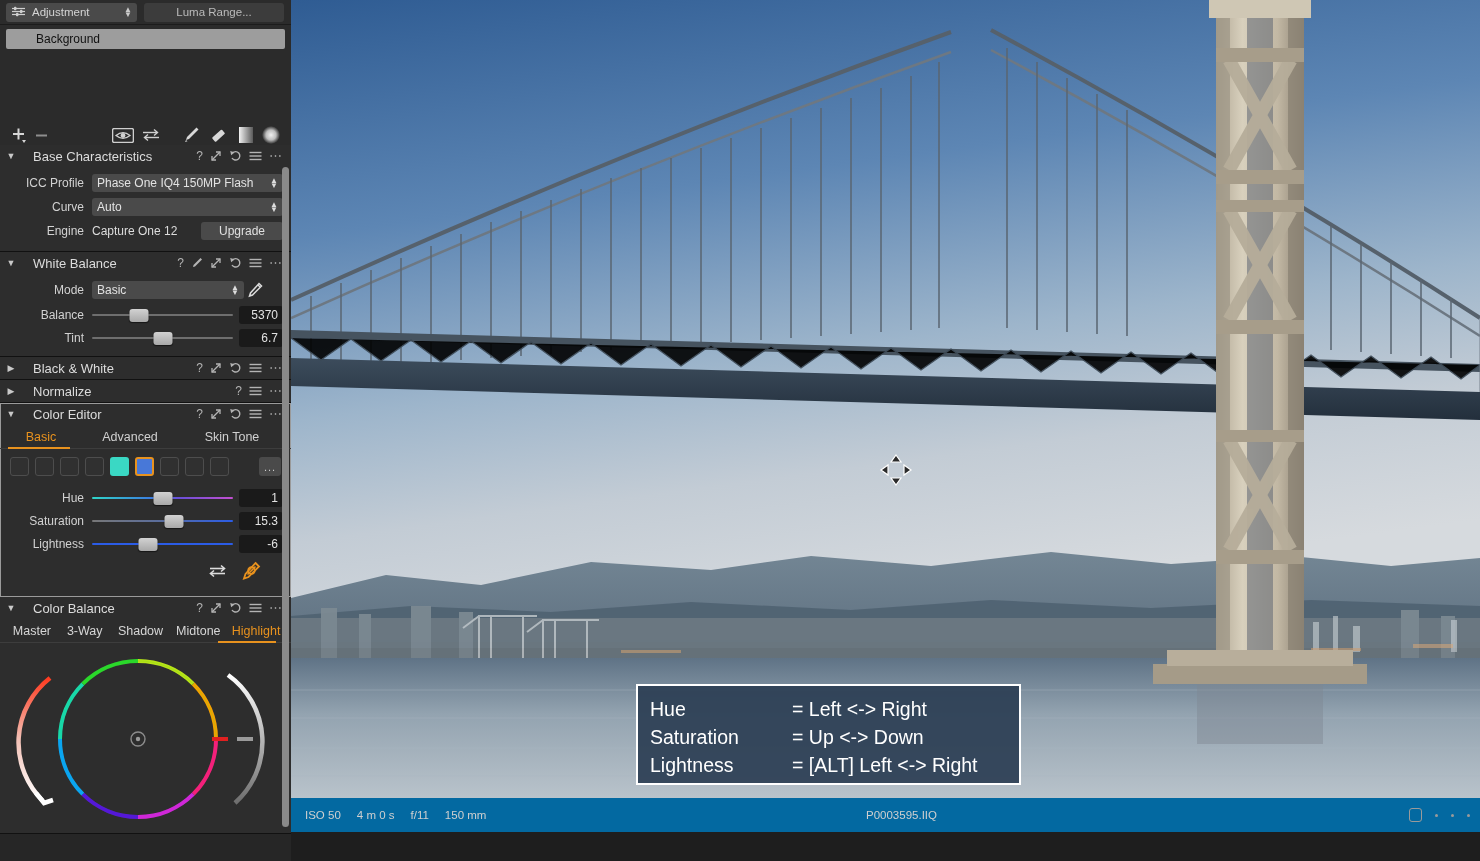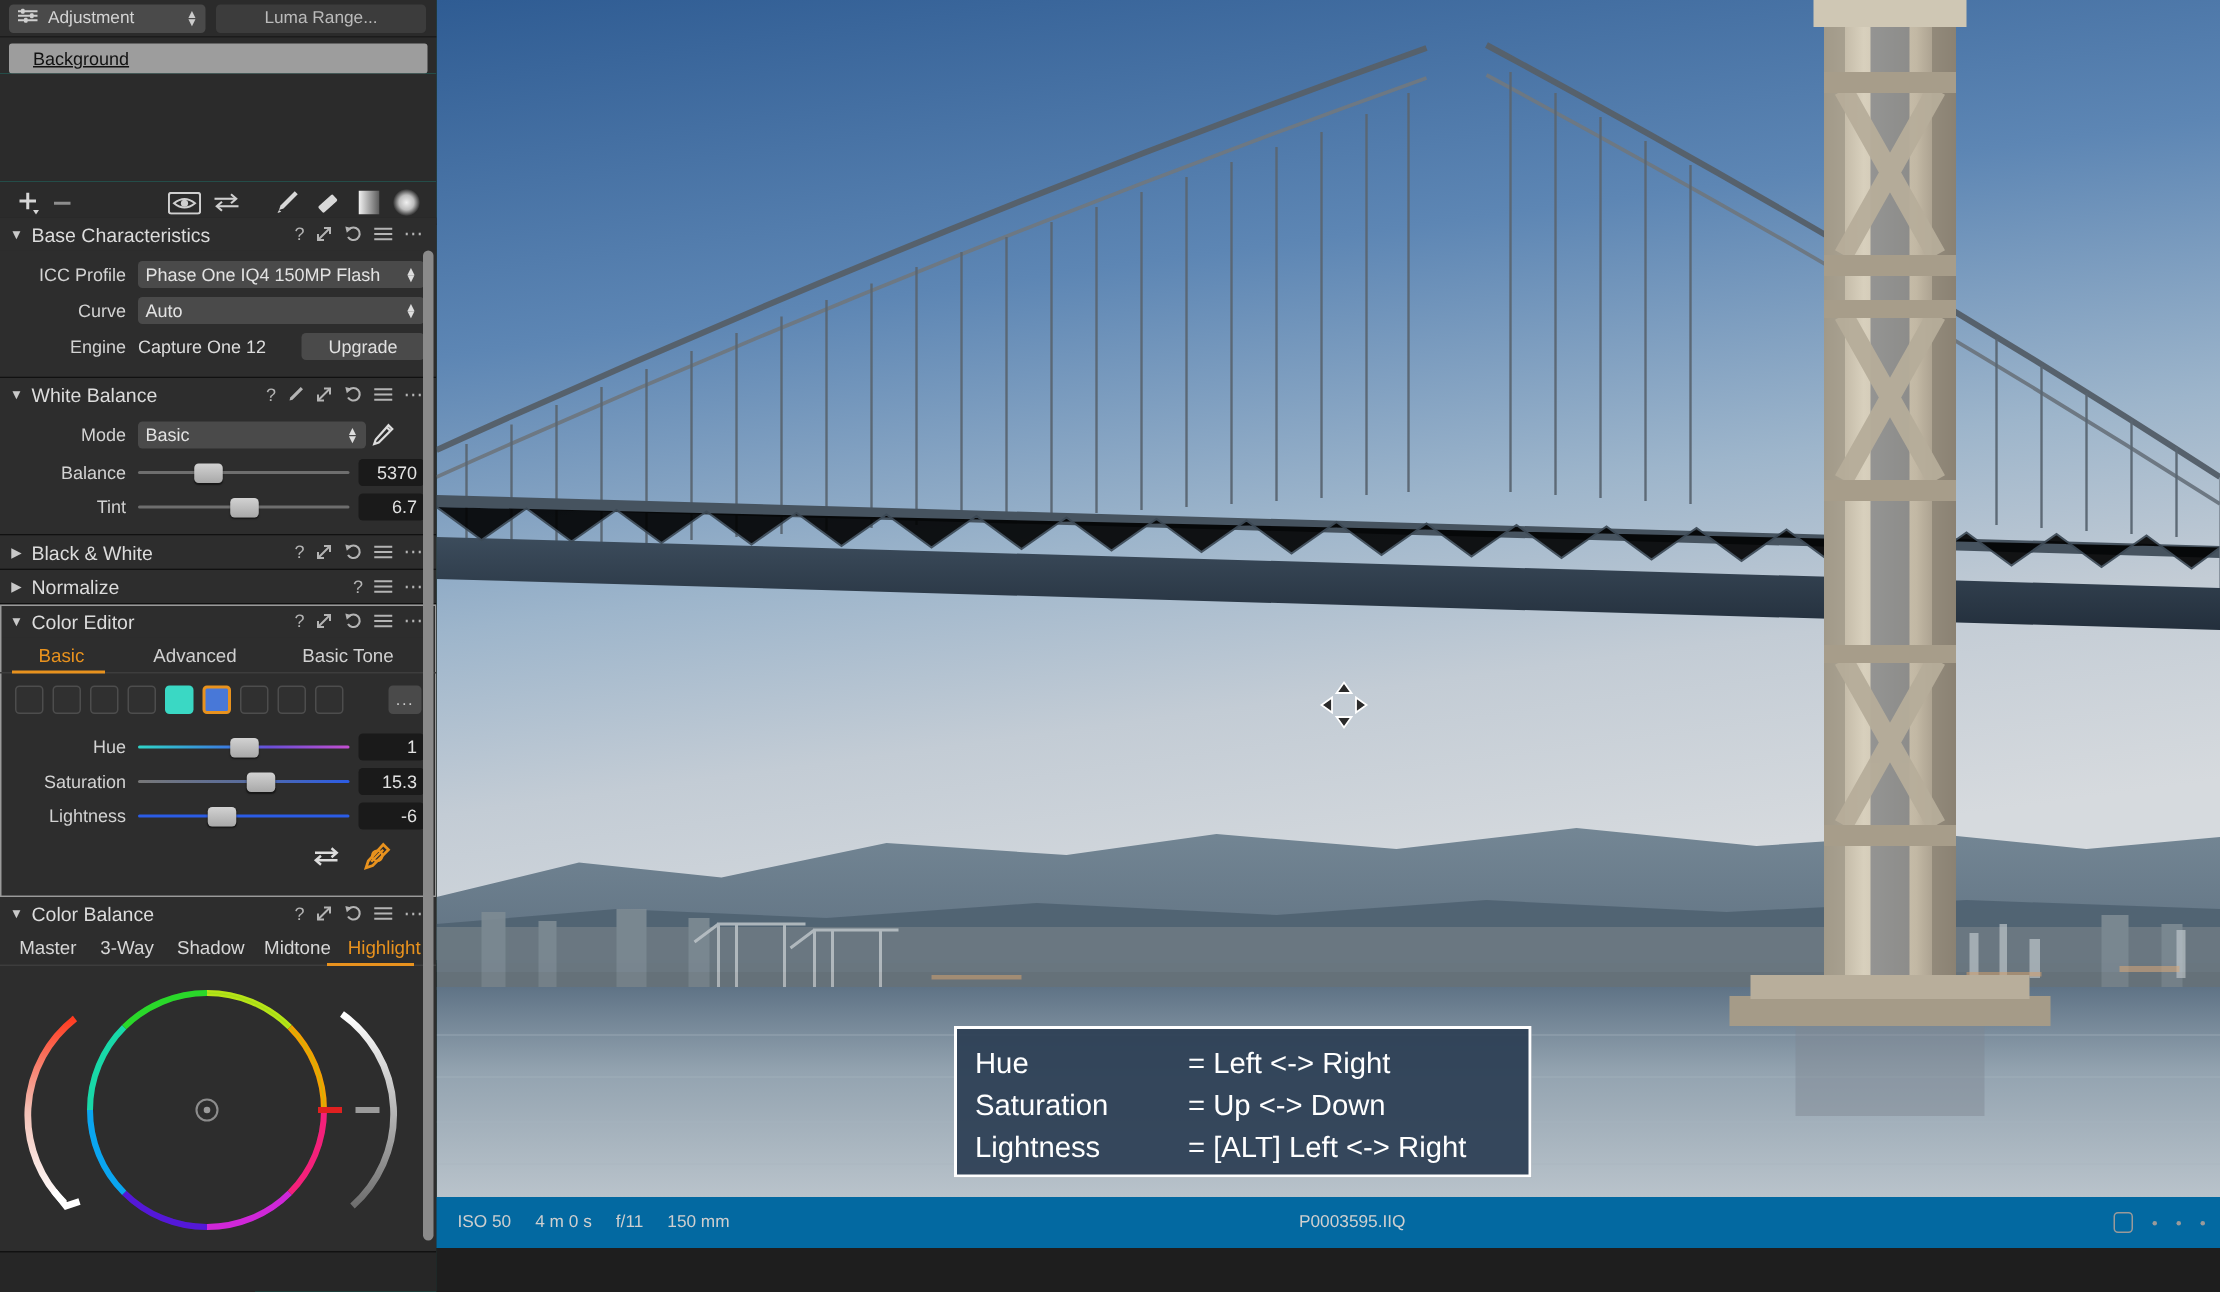--- a/index.html
+++ b/index.html
@@ -36,22 +36,22 @@
     color: #bbb; font-size: 11.5px;
     display: flex; align-items: center; justify-content: center;
   }
   .stepper { margin-left: auto; display: flex; flex-direction: column;
              line-height: 5px; font-size: 8px; color: #ccc; }
 
   .layer-list-wrap { background: #2b2b2b; padding: 4px 6px 0 6px;
                      border-top: 1px solid #1c1c1c; }
   .layer-row {
     height: 20px; background: #9d9d9d; border-radius: 2px;
-    display: flex; align-items: center; padding-left: 16px;
-    color: #111; font-size: 12px; text-decoration: underline;
+    display: flex; align-items: center; padding-left: 30px;
+    color: #111; font-size: 12px;
   }
   .layer-space { height: 72px; background: #2b2b2b; }
 
   .layer-tools {
     height: 29px; background: #2b2b2b;
     display: flex; align-items: center; padding: 0 8px;
     border-bottom: 1px solid #111;
   }
   .lt-icon { color: #c8c8c8; display:flex; align-items:center; justify-content:center; }
 
@@ -67,21 +67,21 @@
     border-radius: 4px;
   }
 
   
   .tool { border-bottom: 1px solid #111; background: #2d2d2d; }
   .tool-head {
     height: 22px; display: flex; align-items: center;
     padding: 0 8px 0 5px; background: #2d2d2d;
   }
   .tri { width: 12px; color: #c9c9c9; font-size: 9px; text-align:center; }
-  .tool-title { color: #dcdcdc; font-size: 13px; margin-left: 4px; flex: 1; }
+  .tool-title { color: #dcdcdc; font-size: 13px; margin-left: 16px; flex: 1; }
   .head-icons { display: flex; align-items: center; gap: 7px; color: #b4b4b4; }
   .head-icons > span { display:flex; align-items:center; }
 
   .tool-body { padding: 5px 8px 7px 8px; background: #2d2d2d; }
 
   .row { display: flex; align-items: center; height: 21px; margin-bottom: 3px; }
   .row-label { width: 84px; text-align: right; padding-right: 8px;
                color: #d2d2d2; font-size: 12px; }
   .dropdown {
     flex: 1; height: 18px; background: #4a4a4a; border-radius: 3px;
@@ -503,21 +503,21 @@
                   </g>
                 </svg>
             </span>
             <span style="color:#b4b4b4;font-size:13px;letter-spacing:1px;line-height:8px;">⋯</span>
           </span>
         </div>
 
         <div class="subtabs" style="padding:0 4px;">
           <span class="subtab active" style="width:74px;">Basic</span>
           <span class="subtab" style="width:104px;">Advanced</span>
-          <span class="subtab" style="width:100px;">Basic Tone</span>
+          <span class="subtab" style="width:100px;">Skin Tone</span>
           <span class="subtab-underline" style="left:8px;width:62px;"></span>
         </div>
 
         <div class="swatches">
           <span class="sw"></span>
           <span class="sw"></span>
           <span class="sw"></span>
           <span class="sw"></span>
           <span class="sw" id="sw5" style="background: rgb(58, 216, 196); border: none;"></span>
           <span class="sw sel" id="sw6" style="background: rgb(72, 120, 216);"></span>

